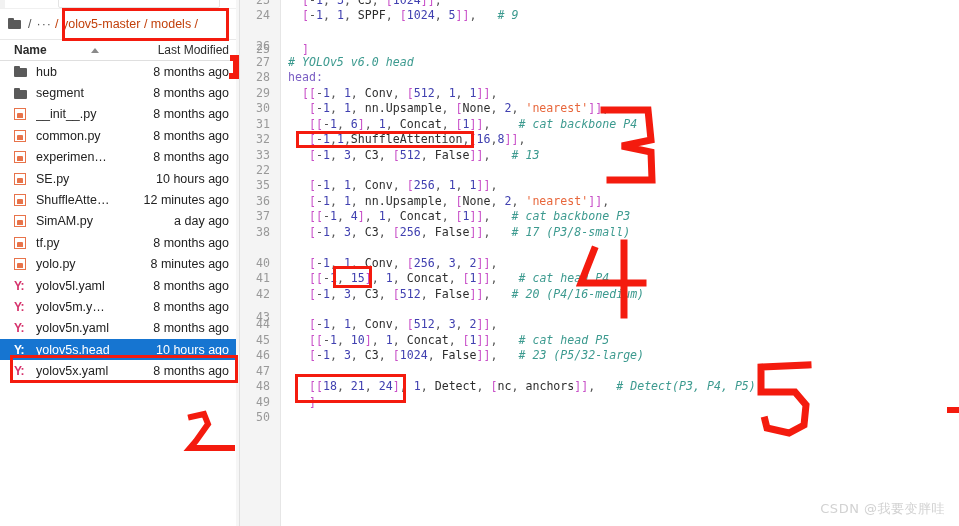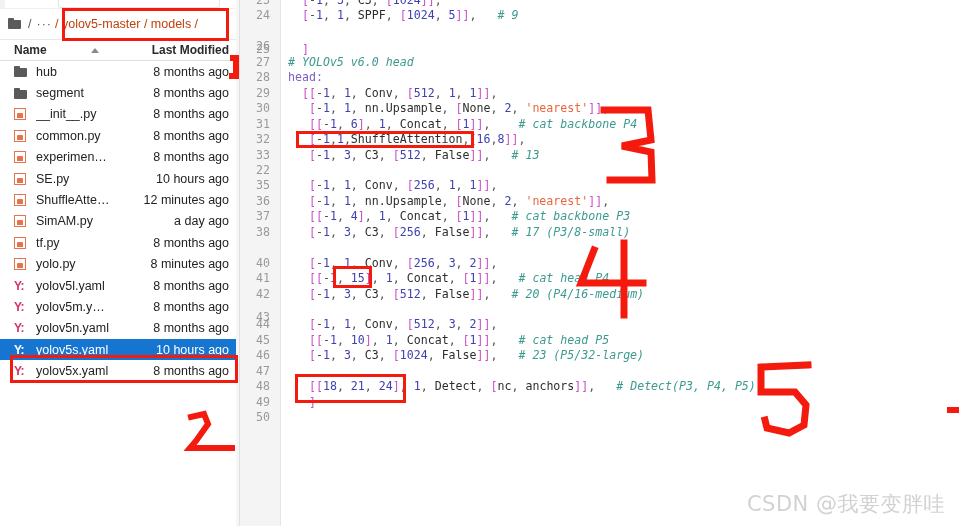--- a/index.html
+++ b/index.html
@@ -108,21 +108,21 @@
   }
   .fb-header .col-name { flex: 1; display: flex; align-items: center; }
   .sort-caret {
     display: inline-block;
     margin-left: 44px;
     width: 0; height: 0;
     border-left: 4px solid transparent;
     border-right: 4px solid transparent;
     border-bottom: 5px solid #8a8a8a;
   }
-  .fb-header .col-mod { font-weight: bold; color: #2b2b2b; text-align: center; }
+  .fb-header .col-mod { font-weight: normal; color: #2b2b2b; text-align: center; }
 
   .fb-list {
     position: relative;
   }
   .fb-row {
     display: flex;
     align-items: center;
     height: 21.4px;
     padding: 0 10px 0 14px;
     font-size: 12.5px;
@@ -247,21 +247,21 @@
     position: absolute;
     left: 0; top: 0;
     width: 959px; height: 526px;
     pointer-events: none;
   }
 
   .watermark {
     position: absolute;
     right: 14px;
     bottom: 8px;
-    font-size: 21px;
+    font-size: 13px;
     color: #d2d2d2;
     font-family: "DejaVu Sans", sans-serif;
     letter-spacing: 0.5px;
     white-space: nowrap;
   }
 
   .scroll-track {
     position: absolute;
     right: 0px; top: 0; bottom: 0;
     width: 3px;
@@ -400,21 +400,21 @@
           <div class="icon-cell">
             <span class="ico-yaml">Y:</span>
           </div>
           <div class="name-cell">yolov5n.yaml</div>
           <div class="mod-cell">8 months ago</div>
         </div>
         <div class="fb-row selected">
           <div class="icon-cell">
             <span class="ico-yaml">Y:</span>
           </div>
-          <div class="name-cell">yolov5s.yaml</div>
+          <div class="name-cell">yolov5s.head</div>
           <div class="mod-cell">10 hours ago</div>
         </div>
         <div class="fb-row">
           <div class="icon-cell">
             <span class="ico-yaml">Y:</span>
           </div>
           <div class="name-cell">yolov5x.yaml</div>
           <div class="mod-cell">8 months ago</div>
         </div>
       </div>

